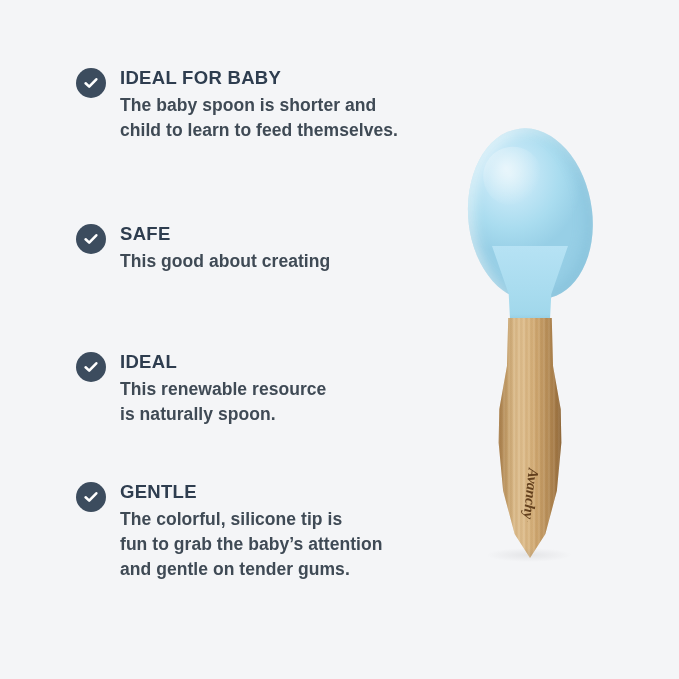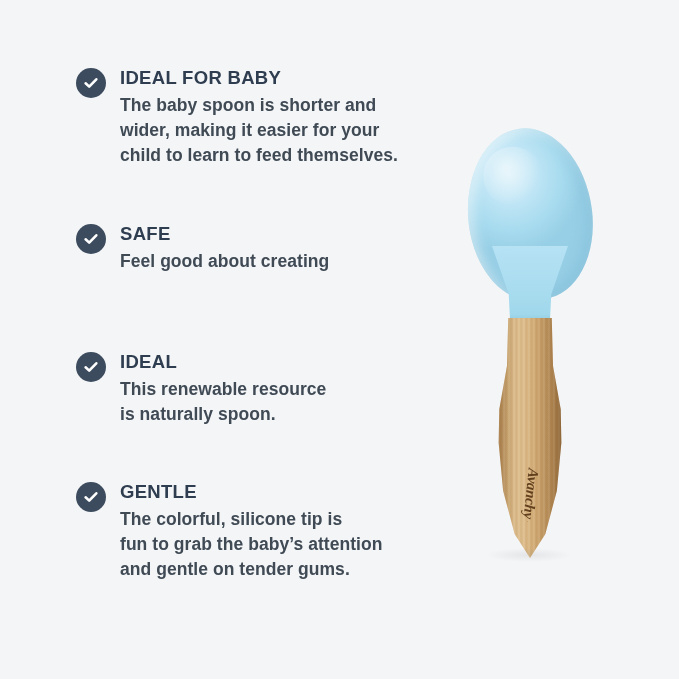--- a/index.html
+++ b/index.html
@@ -221,36 +221,35 @@
     <div class="feature f1">
       <div class="feature-icon">
         <svg width="18" height="18" viewBox="0 0 18 18" aria-hidden="true">
           <path d="M3.6 9.3 L7.2 12.6 L14.3 5.3" fill="none" stroke="#ffffff" stroke-width="2.6" stroke-linecap="round" stroke-linejoin="round"></path>
         </svg>
       </div>
       <div class="feature-body">
         <p class="feature-title">IDEAL FOR BABY</p>
         <p class="feature-text">
           <span class="ln">The baby spoon is shorter and</span>
-          <span class="ln">wider, making it easier for your</span>
           <span class="ln">child to learn to feed themselves.</span>
         </p>
       </div>
     </div>
 
     <div class="feature f2">
       <div class="feature-icon">
         <svg width="18" height="18" viewBox="0 0 18 18" aria-hidden="true">
           <path d="M3.6 9.3 L7.2 12.6 L14.3 5.3" fill="none" stroke="#ffffff" stroke-width="2.6" stroke-linecap="round" stroke-linejoin="round"></path>
         </svg>
       </div>
       <div class="feature-body">
         <p class="feature-title">SAFE</p>
         <p class="feature-text">
-          <span class="ln">Feel good about creating</span>
+          <span class="ln">This good about creating</span>
         </p>
       </div>
     </div>
 
     <div class="feature f3">
       <div class="feature-icon">
         <svg width="18" height="18" viewBox="0 0 18 18" aria-hidden="true">
           <path d="M3.6 9.3 L7.2 12.6 L14.3 5.3" fill="none" stroke="#ffffff" stroke-width="2.6" stroke-linecap="round" stroke-linejoin="round"></path>
         </svg>
       </div>

